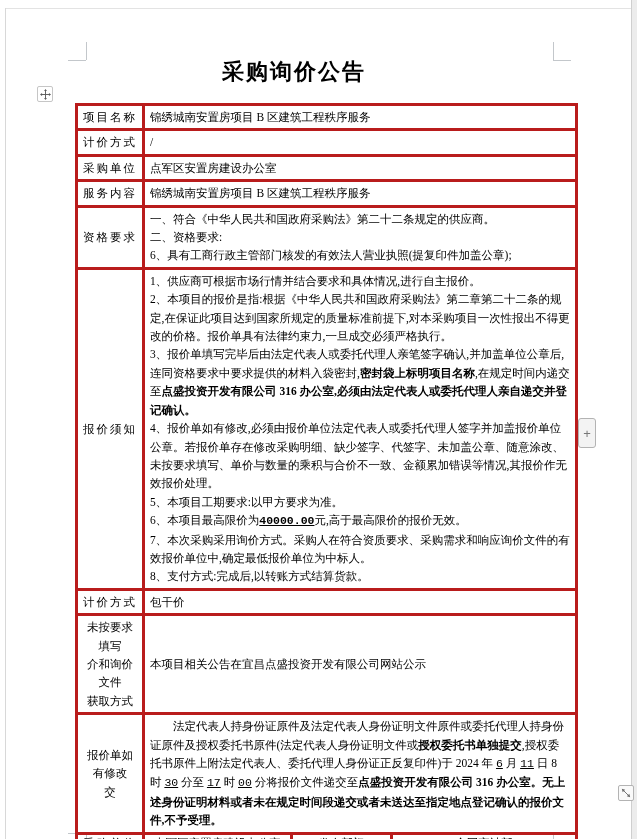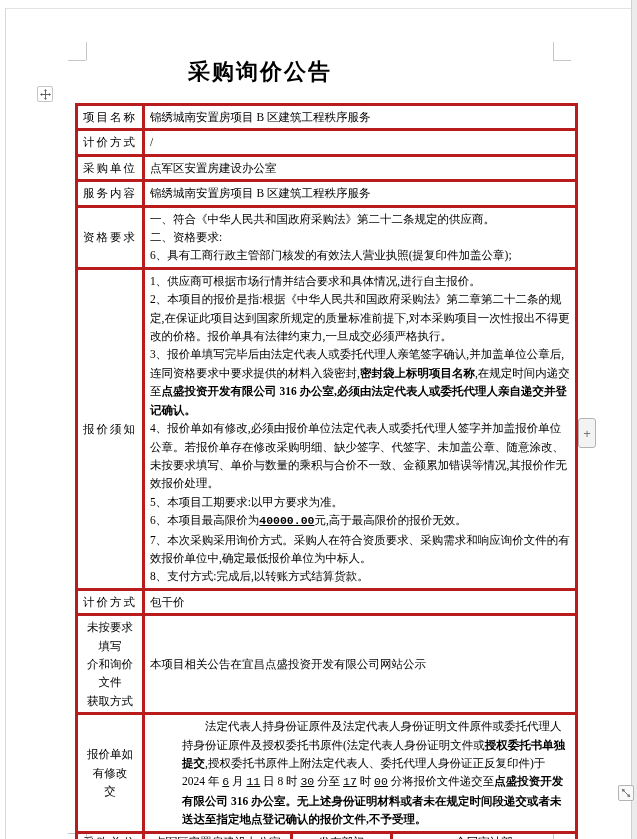--- a/index.html
+++ b/index.html
@@ -14,20 +14,21 @@
   .edge-left{position:absolute;left:5px;top:8px;width:1px;height:831px;background:#d8d8d8;}
   .edge-right{position:absolute;left:631px;top:0;width:1px;height:839px;background:#cfcfcf;}
   .right-strip{position:absolute;left:632px;top:0;width:5px;height:839px;background:#ececec;}
   
   .mark{position:absolute;background:#c3c7cb;}
   
   .doc-title{
     position:absolute;left:0;top:57px;width:520px;text-align:center;
     font-size:22px;font-weight:bold;letter-spacing:2px;
     font-family:"Liberation Sans","DejaVu Sans",sans-serif;
+    padding-left:34px;
   }
   
   .move-handle{
     position:absolute;left:37px;top:86px;width:16px;height:16px;
     border:1px solid #c6c6c6;background:#fff;border-radius:2px;
     display:flex;align-items:center;justify-content:center;cursor:move;box-sizing:border-box;
   }
   
   .table-wrap{position:absolute;left:75px;top:103px;width:501px;}
   table.doc{
@@ -35,21 +36,21 @@
     font-size:11.5px;line-height:18.4px;
     border:2px solid #000;
   }
   table.doc td{
     border:3px solid #b91c1c;padding:2px 5px;vertical-align:middle;box-sizing:border-box;
     overflow:hidden;
   }
   td.lbl{text-align:center;letter-spacing:2px;padding:2px 1px;}
   td.lbl.pre{white-space:pre-line;letter-spacing:0;}
   td.val p{margin:0;}
-  td.val p.ind{text-indent:2em;margin-left:32px;}
+  td.val p.ind{text-indent:2em;}
   .b{font-weight:bold;}
   .u{text-decoration:underline;font-family:Liberation Mono, monospace;}
   tr.four td{height:15px;padding:0 3px;line-height:17px;text-align:center;}
   
   .plus-btn{
     border:1px solid #b3b3b3;background:#f3f3f3;border-radius:3px;color:#777;
     display:flex;align-items:center;justify-content:center;
     font-family:"Liberation Sans","DejaVu Sans",sans-serif;font-size:13px;line-height:1;
     box-sizing:border-box;cursor:pointer;
   }

